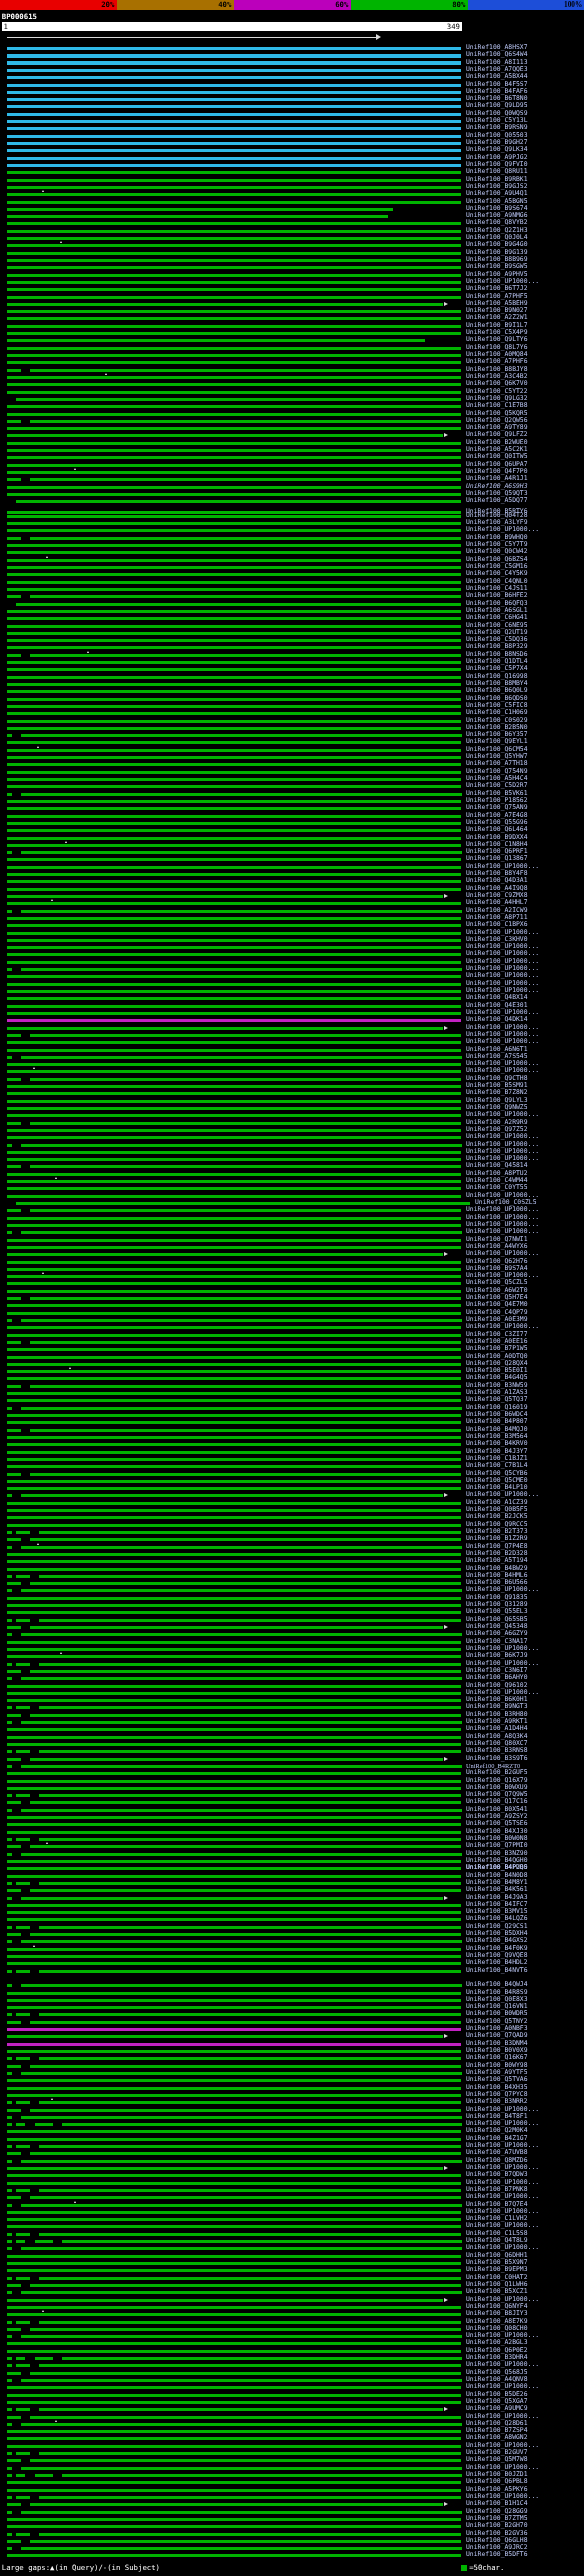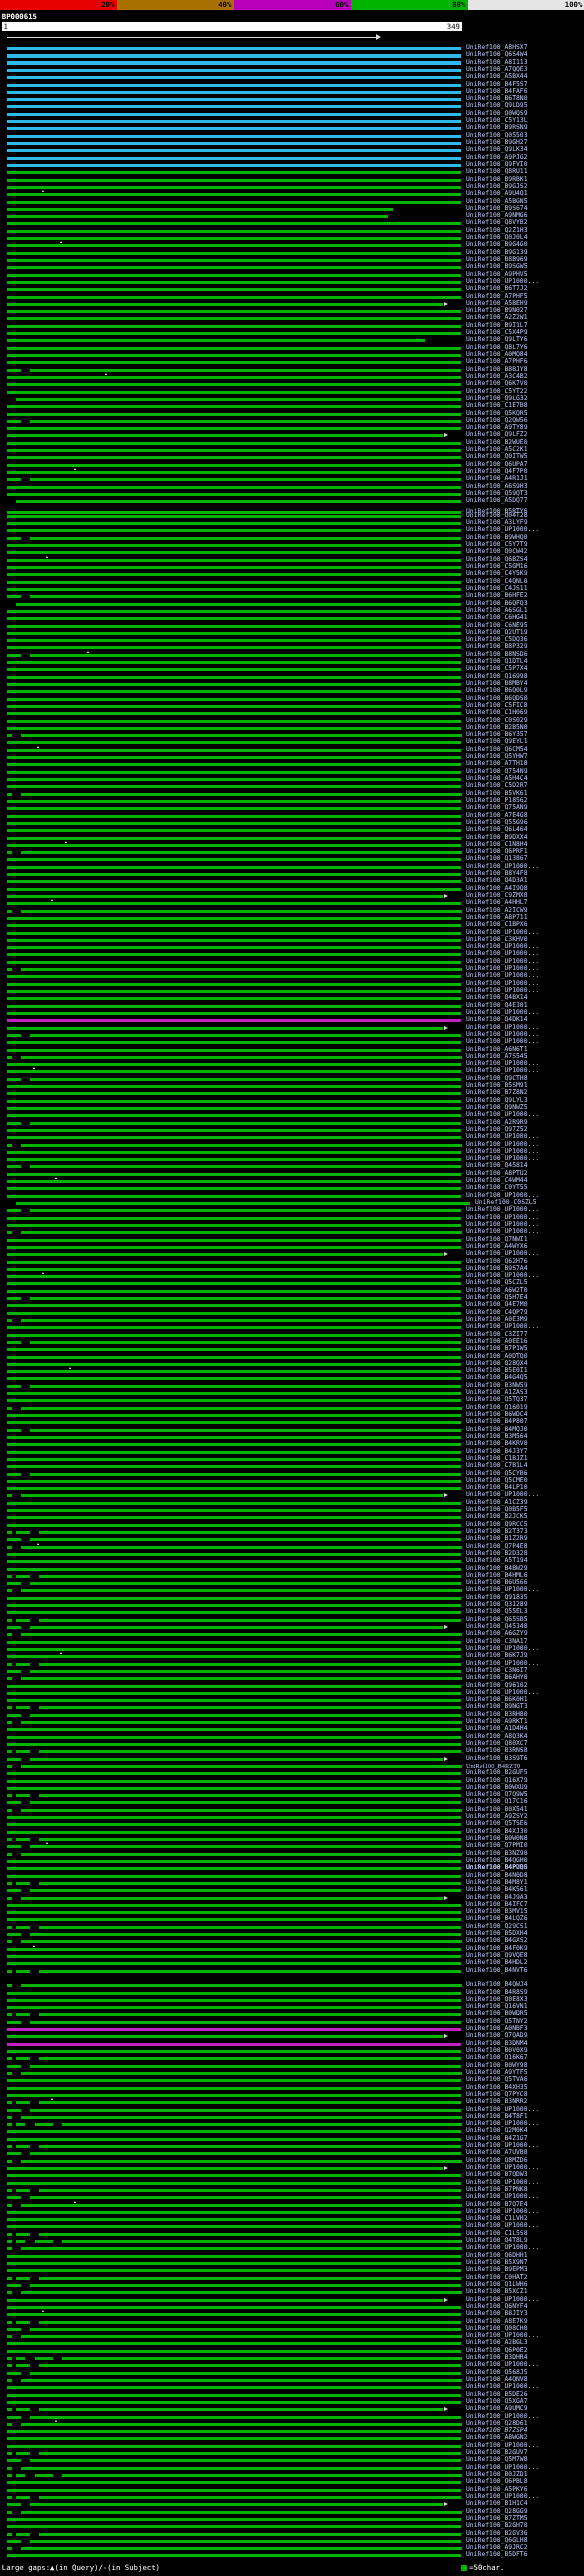--- a/index.html
+++ b/index.html
@@ -27,21 +27,21 @@
 </style>
 </head>
 <body>
 
 <div>
   <div class="scalebar">
       <div class="seg" style="background: rgb(232, 0, 0);">20%</div>
       <div class="seg" style="background: rgb(168, 112, 0);">40%</div>
       <div class="seg" style="background: rgb(187, 0, 187);">60%</div>
       <div class="seg" style="background: rgb(0, 180, 0);">80%</div>
-      <div class="seg" style="background: #e5e5e5;">100%</div>
+      <div class="seg" style="background: #1d4ed8; font-family: Liberation Serif, serif;">100%</div>
     </div>
   <div class="qname">BP000615</div>
   <div class="ruler">
     <span class="rl">1</span>
     <span class="rr">349</span>
   </div>
   <div class="qarrow">
     <span class="qline"></span>
     <span class="qhead"></span>
   </div>
@@ -288,21 +288,21 @@
       <div class="hrow" style="top: 424px;">
         <span class="bar" style="left: 7.3px; width: 454px; background: rgb(0, 180, 0);"></span>
         <span class="gm" style="left: 74px;"></span>
         <span class="lab">UniRef100_Q4F7P0</span>
       </div>
       <div class="hrow" style="top: 431px;">
         <span class="bar" style="left: 7.3px; width: 13.6px; background: rgb(0, 180, 0);"></span>
         <span class="bar" style="left: 30px; width: 431px; background: rgb(0, 180, 0);"></span>
         <span class="lab">UniRef100_A4R1J1</span>
       </div>
-      <div class="hrow" style="top: 439px;">
+      <div class="hrow" style="top: 439px; font-style: italic;">
         <span class="bar" style="left: 7.3px; width: 454px; background: rgb(0, 180, 0);"></span>
         <span class="lab">UniRef100_A6S9H3</span>
       </div>
       <div class="hrow" style="top: 446px;">
         <span class="bar" style="left: 7.3px; width: 454px; background: rgb(0, 180, 0);"></span>
         <span class="lab">UniRef100_Q59QT3</span>
       </div>
       <div class="hrow" style="top: 453px;">
         <span class="bar" style="left: 16.4px; width: 445px; background: rgb(0, 180, 0);"></span>
         <span class="lab">UniRef100_A5DQ77</span>
@@ -1495,21 +1495,21 @@
         <span class="bar" style="left: 7.3px; width: 13.6px; background: rgb(0, 180, 0);"></span>
         <span class="bar" style="left: 30px; width: 431px; background: rgb(0, 180, 0);"></span>
         <span class="lab">UniRef100_UP1000...</span>
       </div>
       <div class="hrow" style="top: 2376px;">
         <span class="bar" style="left: 7.3px; width: 4.5px; background: rgb(0, 180, 0);"></span>
         <span class="bar" style="left: 21px; width: 441px; background: rgb(0, 180, 0);"></span>
         <span class="gm" style="left: 55px;"></span>
         <span class="lab">UniRef100_Q28D61</span>
       </div>
-      <div class="hrow" style="top: 2383px; font-style: italic;">
+      <div class="hrow" style="top: 2383px;">
         <span class="bar" style="left: 7.3px; width: 454px; background: rgb(0, 180, 0);"></span>
         <span class="lab">UniRef100_B7ZSP4</span>
       </div>
       <div class="hrow" style="top: 2390px;">
         <span class="bar" style="left: 7.3px; width: 454px; background: rgb(0, 180, 0);"></span>
         <span class="lab">UniRef100_A8WGN2</span>
       </div>
       <div class="hrow" style="top: 2398px;">
         <span class="bar" style="left: 7.3px; width: 454px; background: rgb(0, 180, 0);"></span>
         <span class="lab">UniRef100_UP1000...</span>

